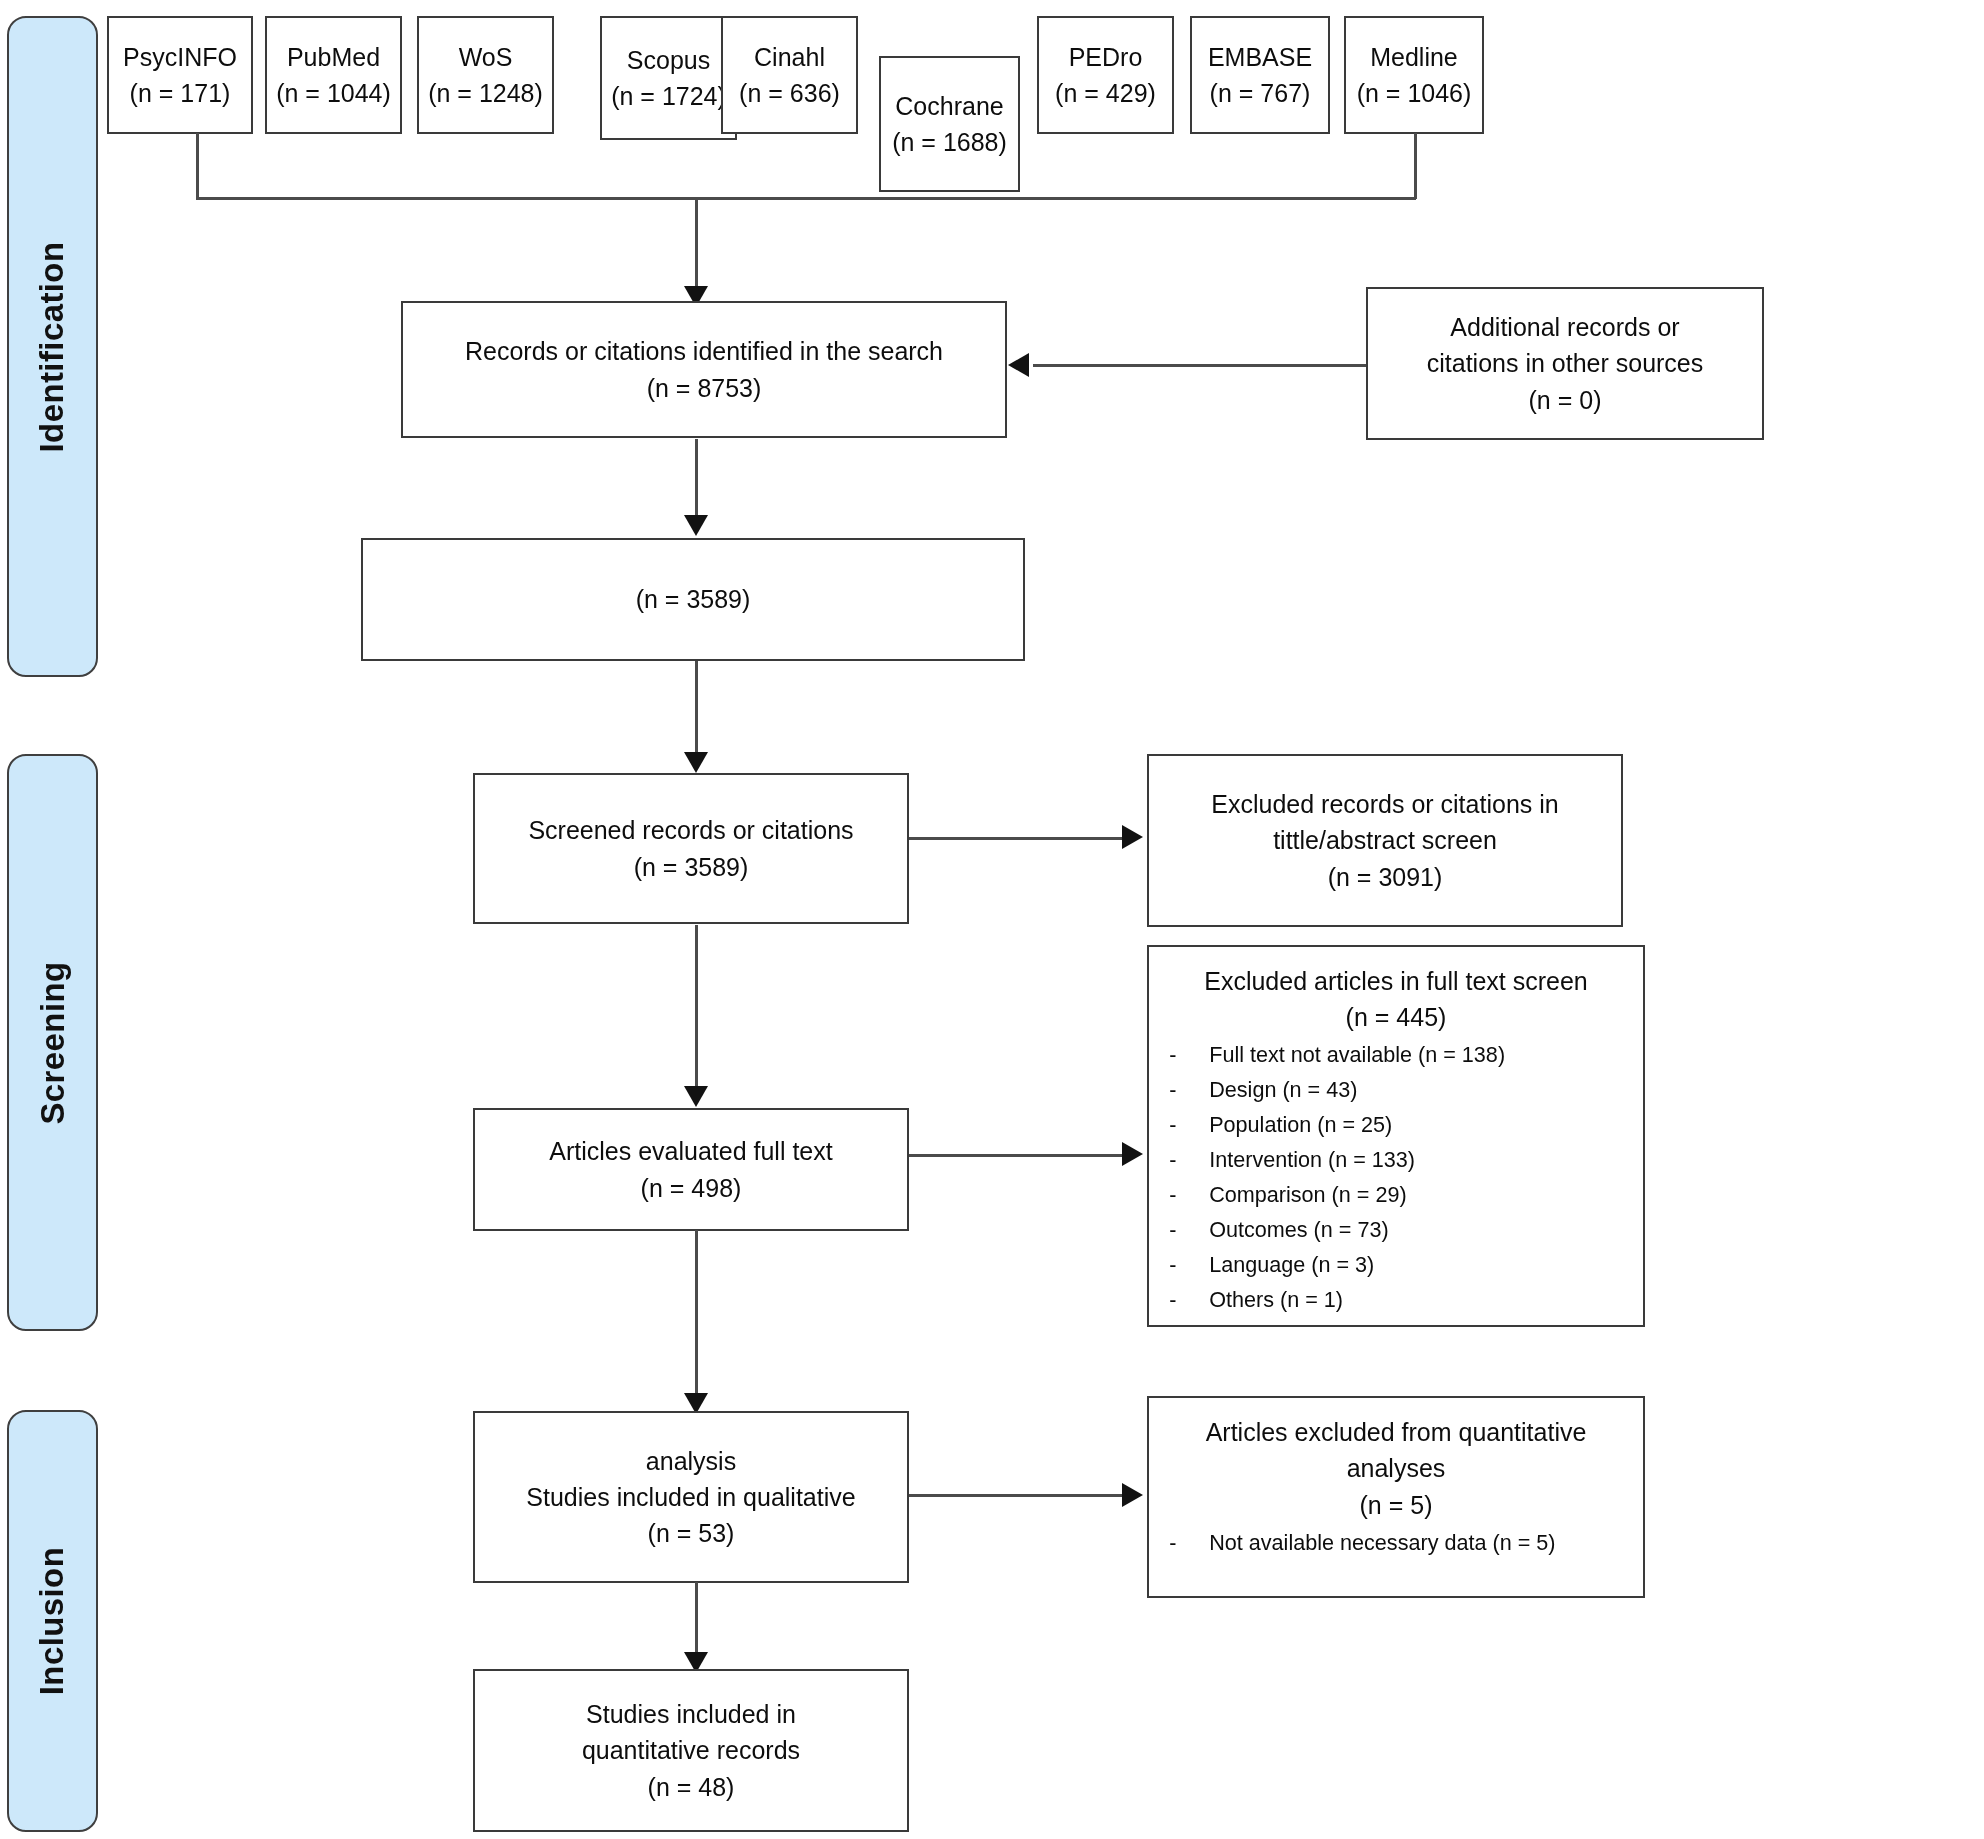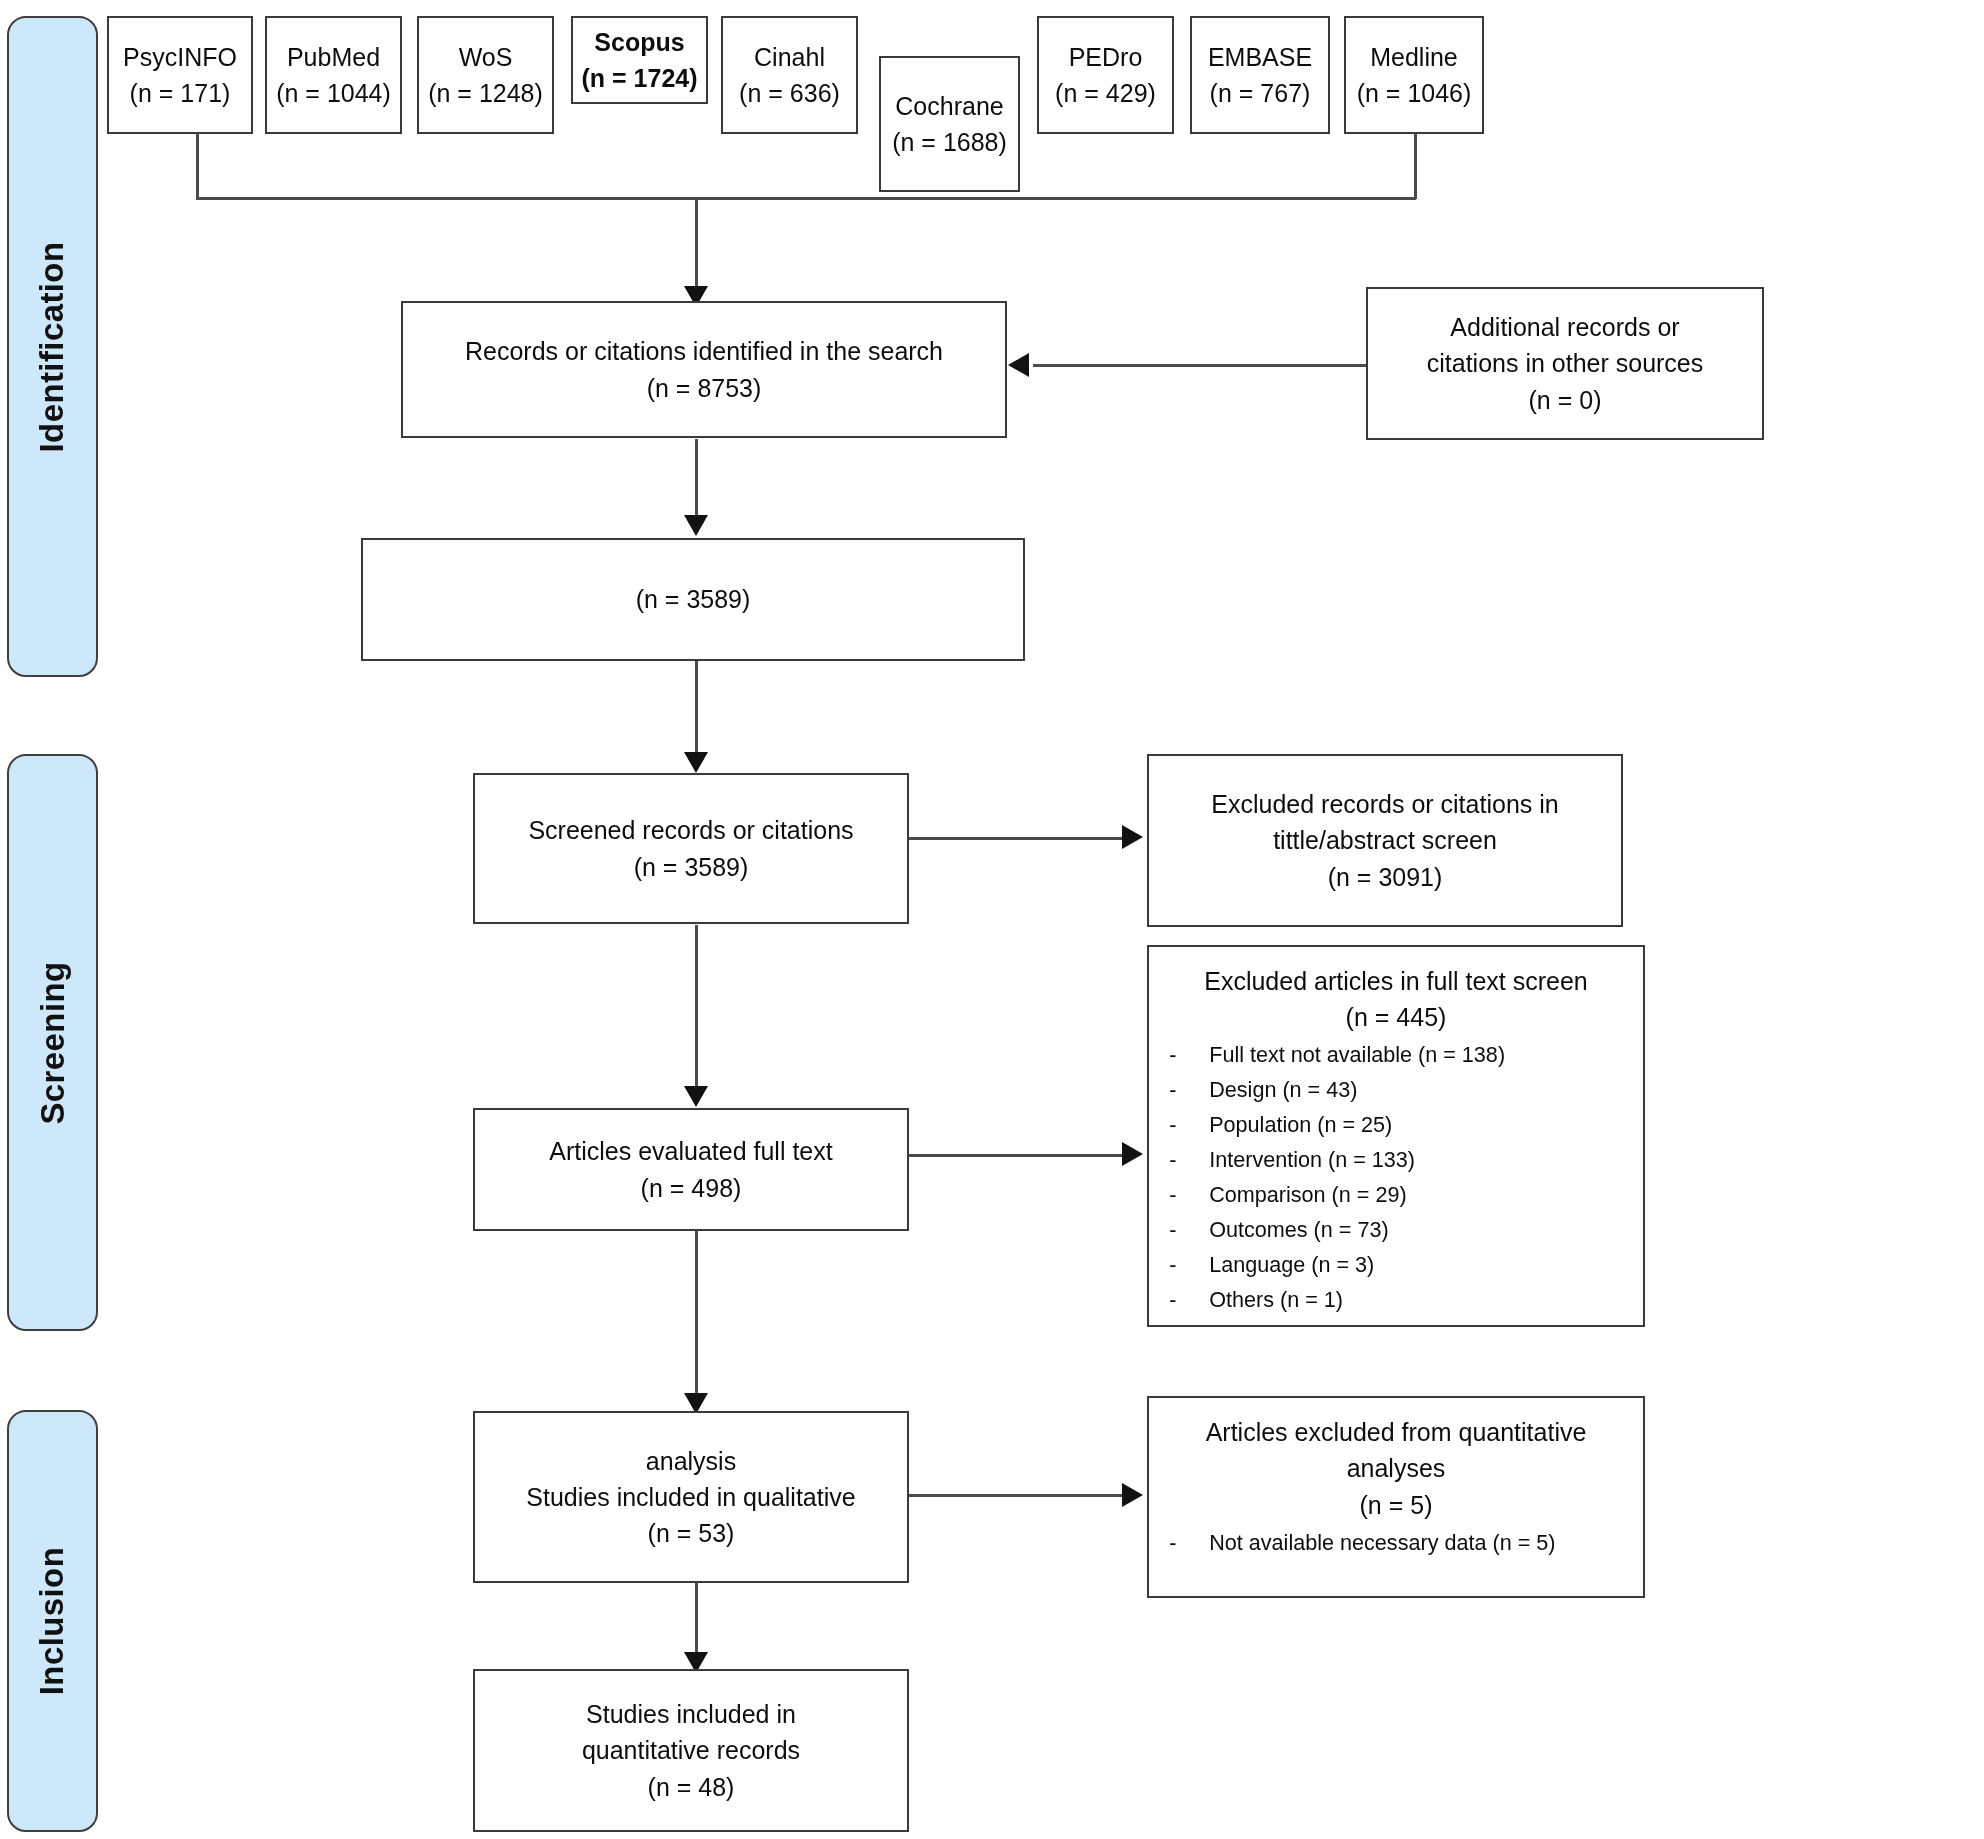--- a/index.html
+++ b/index.html
@@ -112,21 +112,21 @@
     <span class="ln">(n = 171)</span>
   </div>
   <div class="box db-box" style="left:265px;top:16px;width:137px;height:118px;">
     <span class="ln">PubMed</span>
     <span class="ln">(n = 1044)</span>
   </div>
   <div class="box db-box" style="left:417px;top:16px;width:137px;height:118px;">
     <span class="ln">WoS</span>
     <span class="ln">(n = 1248)</span>
   </div>
-  <div class="box db-box" style="left:571px;top:16px;width:137px;height:88px;font-weight:bold;">
+  <div class="box db-box" style="left:600px;top:16px;width:137px;height:124px;">
     <span class="ln">Scopus</span>
     <span class="ln">(n = 1724)</span>
   </div>
   <div class="box db-box" style="left:721px;top:16px;width:137px;height:118px;">
     <span class="ln">Cinahl</span>
     <span class="ln">(n = 636)</span>
   </div>
   <div class="box db-box" style="left:879px;top:16px;width:141px;height:136px;margin-top:40px;">
     <span class="ln">Cochrane</span>
     <span class="ln">(n = 1688)</span>

